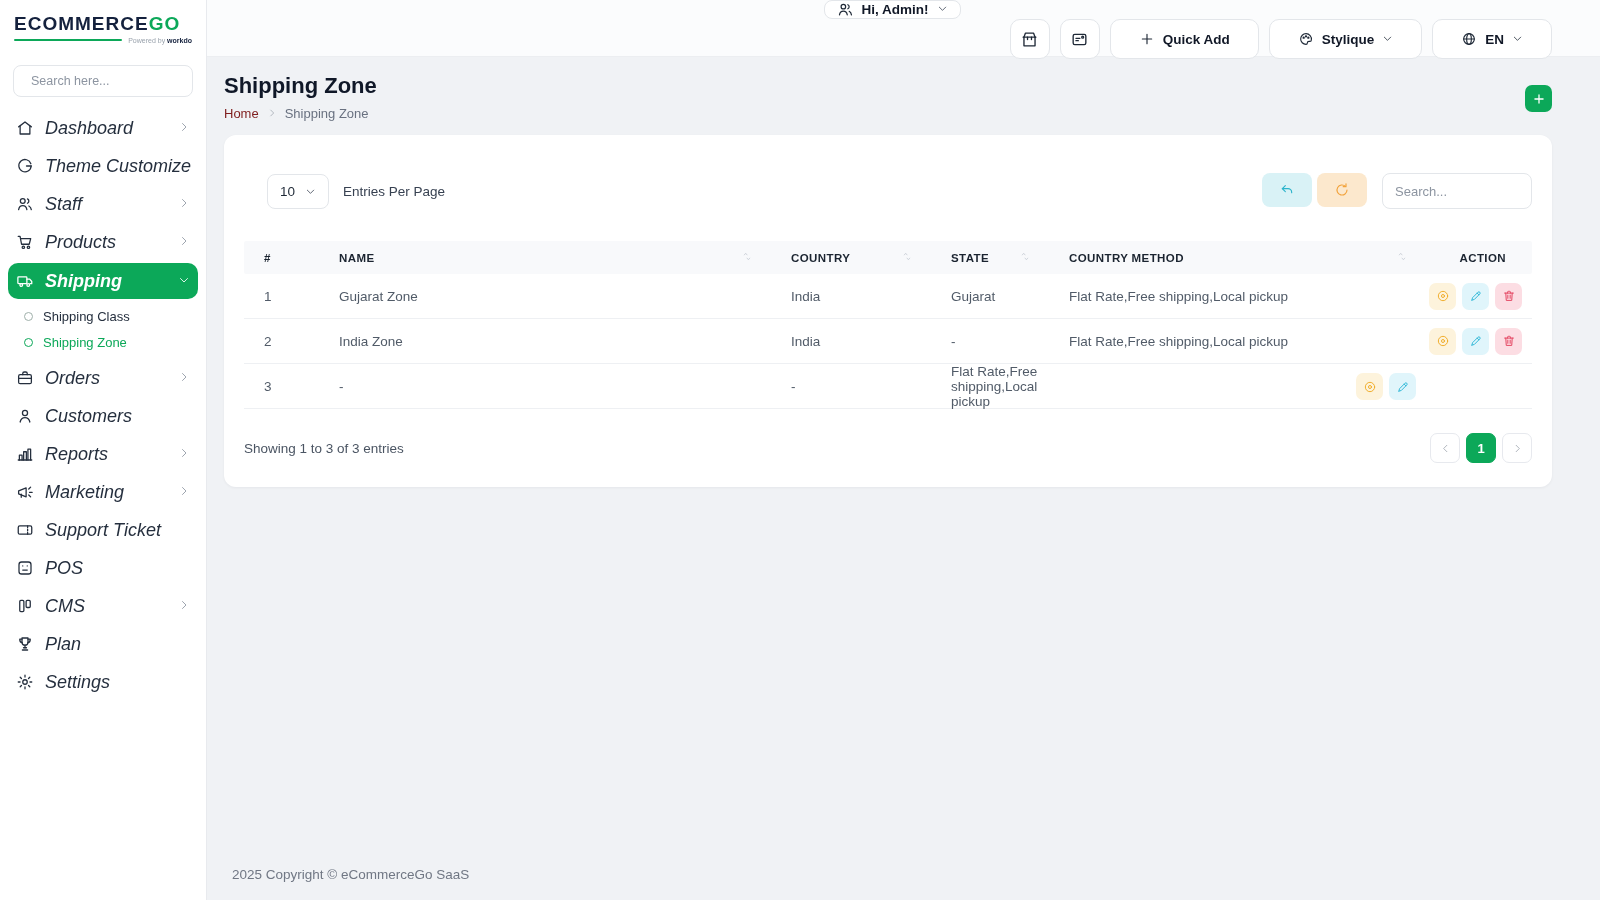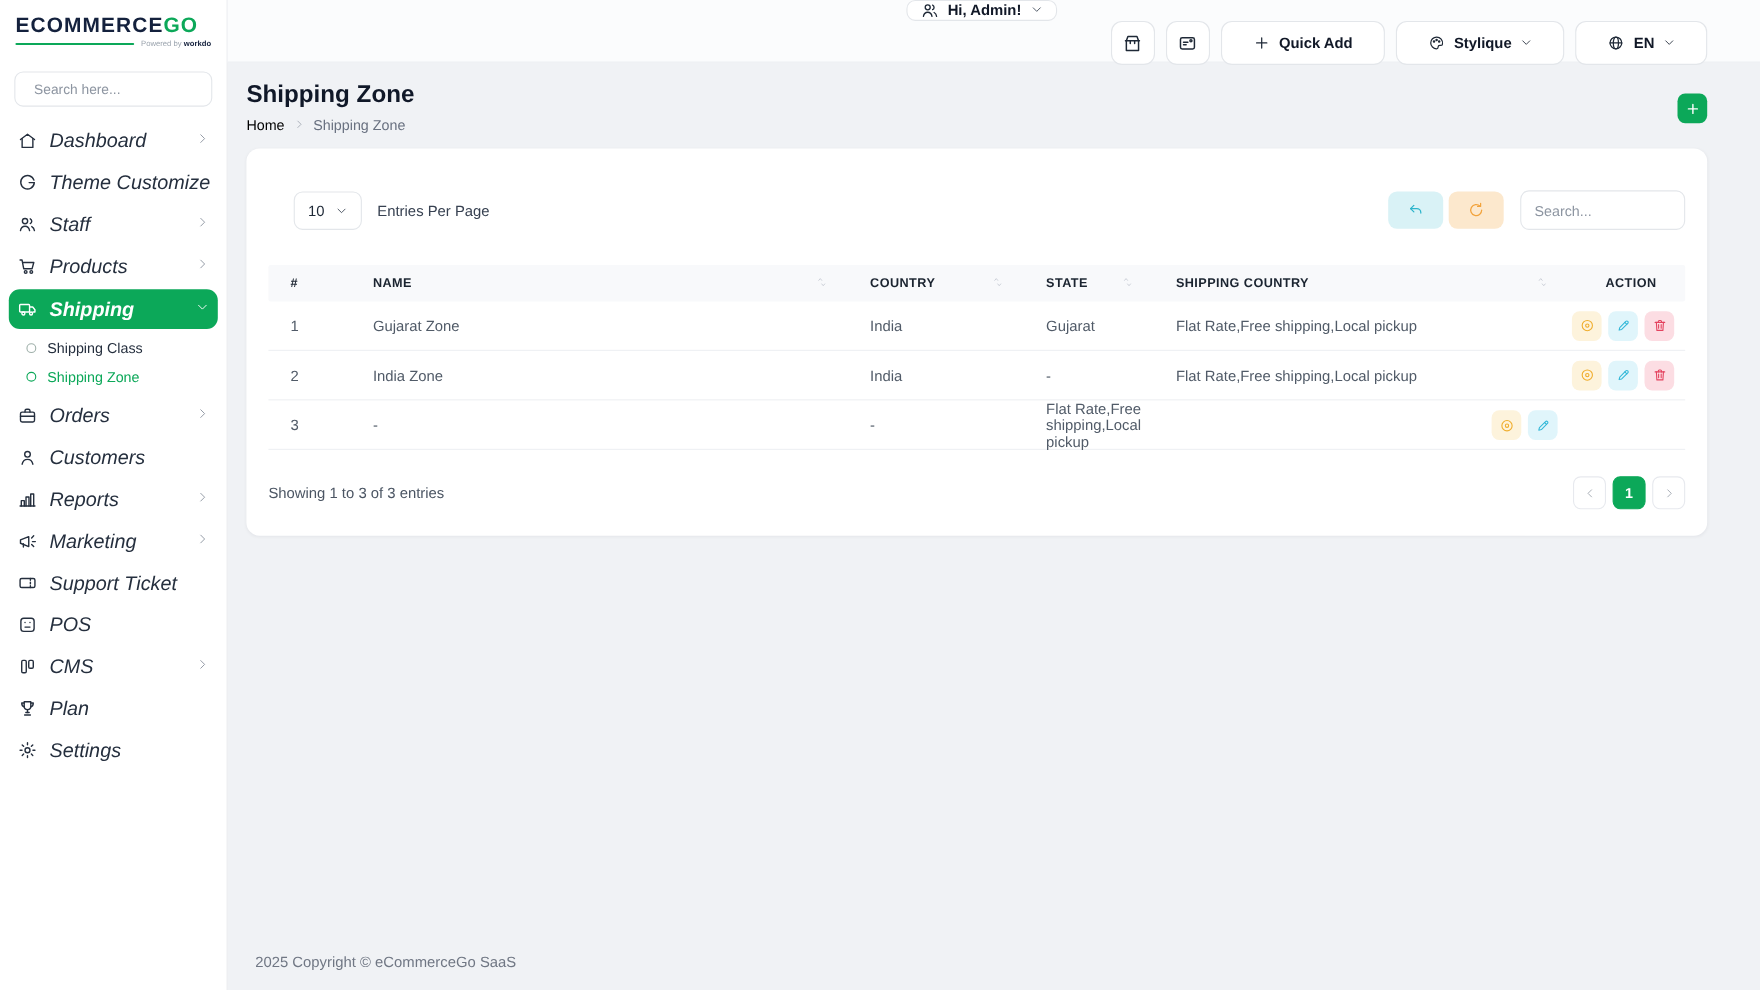--- a/index.html
+++ b/index.html
@@ -47,32 +47,32 @@
   .icon-btn { width:40px; height:40px; border:1px solid #e3e6ea; background:#fff; border-radius:10px; display:flex; align-items:center; justify-content:center; color:#1f2937; cursor:pointer; }
   .icon-btn svg { width:19px; height:19px; }
   .pill-btn { display:flex; align-items:center; gap:8px; border:1px solid #e3e6ea; background:#fff; border-radius:10px; height:40px; padding:0 28px; font-size:13.5px; font-weight:600; color:#111827; cursor:pointer; }
   .pill-btn svg { width:16px; height:16px; color:#1f2937; }
   .pill-btn .caret svg { width:11px; height:11px; }
 
   .content { flex:1; padding:16px 48px 0 17px; }
   .page-head { display:flex; align-items:flex-start; justify-content:space-between; margin-bottom:14px; }
   .page-title { font-size:22px; font-weight:700; color:#101828; }
   .breadcrumb { display:flex; align-items:center; gap:8px; margin-top:7px; font-size:13px; }
-  .bc-home { color:#000000; cursor:pointer; }
+  .bc-home { color:#7f1d1d; cursor:pointer; }
   .bc-sep svg { width:10px; height:10px; color:#9aa1ab; }
   .bc-cur { color:#697180; }
   .add-btn { width:27px; height:27px; margin-top:12px; border:none; border-radius:7px; background:#0ca859; color:#fff; display:flex; align-items:center; justify-content:center; cursor:pointer; }
   .add-btn svg { width:14px; height:14px; stroke-width:2.2; }
 
   .card { background:#fff; border-radius:12px; box-shadow:0 1px 3px rgba(16,24,40,.05); padding:20px 20px 24px; }
   .controls { display:flex; align-items:center; margin:18px 0 32px; }
   .entries-select { display:flex; align-items:center; gap:10px; border:1px solid #e3e6ea; border-radius:8px; height:35px; padding:0 12px; font-size:13.5px; color:#1f2937; cursor:pointer; background:#fff;margin-left:23px; }
   .entries-select svg { width:11px; height:11px; color:#374151; }
   .entries-label { margin-left:14px; font-size:13.5px; color:#374151; }
-  .controls-right { margin-left:auto; display:flex; align-items:center; gap:5px; }
+  .controls-right { margin-left:auto; display:flex; gap:5px; }
   .soft-btn { width:50px; height:34px; border:none; border-radius:8px; display:flex; align-items:center; justify-content:center; cursor:pointer; }
   .soft-btn svg { width:16px; height:16px; }
   .soft-btn.undo { background:#d9f2f6; color:#2cb4cb; }
   .soft-btn.refresh { background:#fce8cd; color:#f2a33c; margin-right:10px; }
   .tbl-search { width:150px; height:36px; border:1px solid #e3e6ea; border-radius:8px; padding:0 12px; font-size:13px; color:#374151; outline:none; font-family:"Liberation Sans",sans-serif; }
   .tbl-search::placeholder { color:#8d95a1; }
 
   .tbl { width:100%; }
   .thead, .trow { display:grid; grid-template-columns:75px 452px 160px 118px 377px 1fr; align-items:center; }
   .thead { background:#f8f9fb; height:33px; border-radius:2px; }
@@ -424,21 +424,21 @@
                   </svg></span>
               </div>
             <div class="th">
                 <span>STATE</span>
                 <span class="sort"><svg class="st" viewBox="0 0 24 24">
                     <path d="M8 9l2.5-3L13 9"></path>
                     <path d="M13 15l2.5 3L18 15"></path>
                   </svg></span>
               </div>
             <div class="th">
-                <span>SHIPPING COUNTRY</span>
+                <span>COUNTRY METHOD</span>
                 <span class="sort"><svg class="st" viewBox="0 0 24 24">
                     <path d="M8 9l2.5-3L13 9"></path>
                     <path d="M13 15l2.5 3L18 15"></path>
                   </svg></span>
               </div>
             <div class="th right">ACTION</div>
           </div>
 
           <div class="trow">
             <div class="td">1</div>

